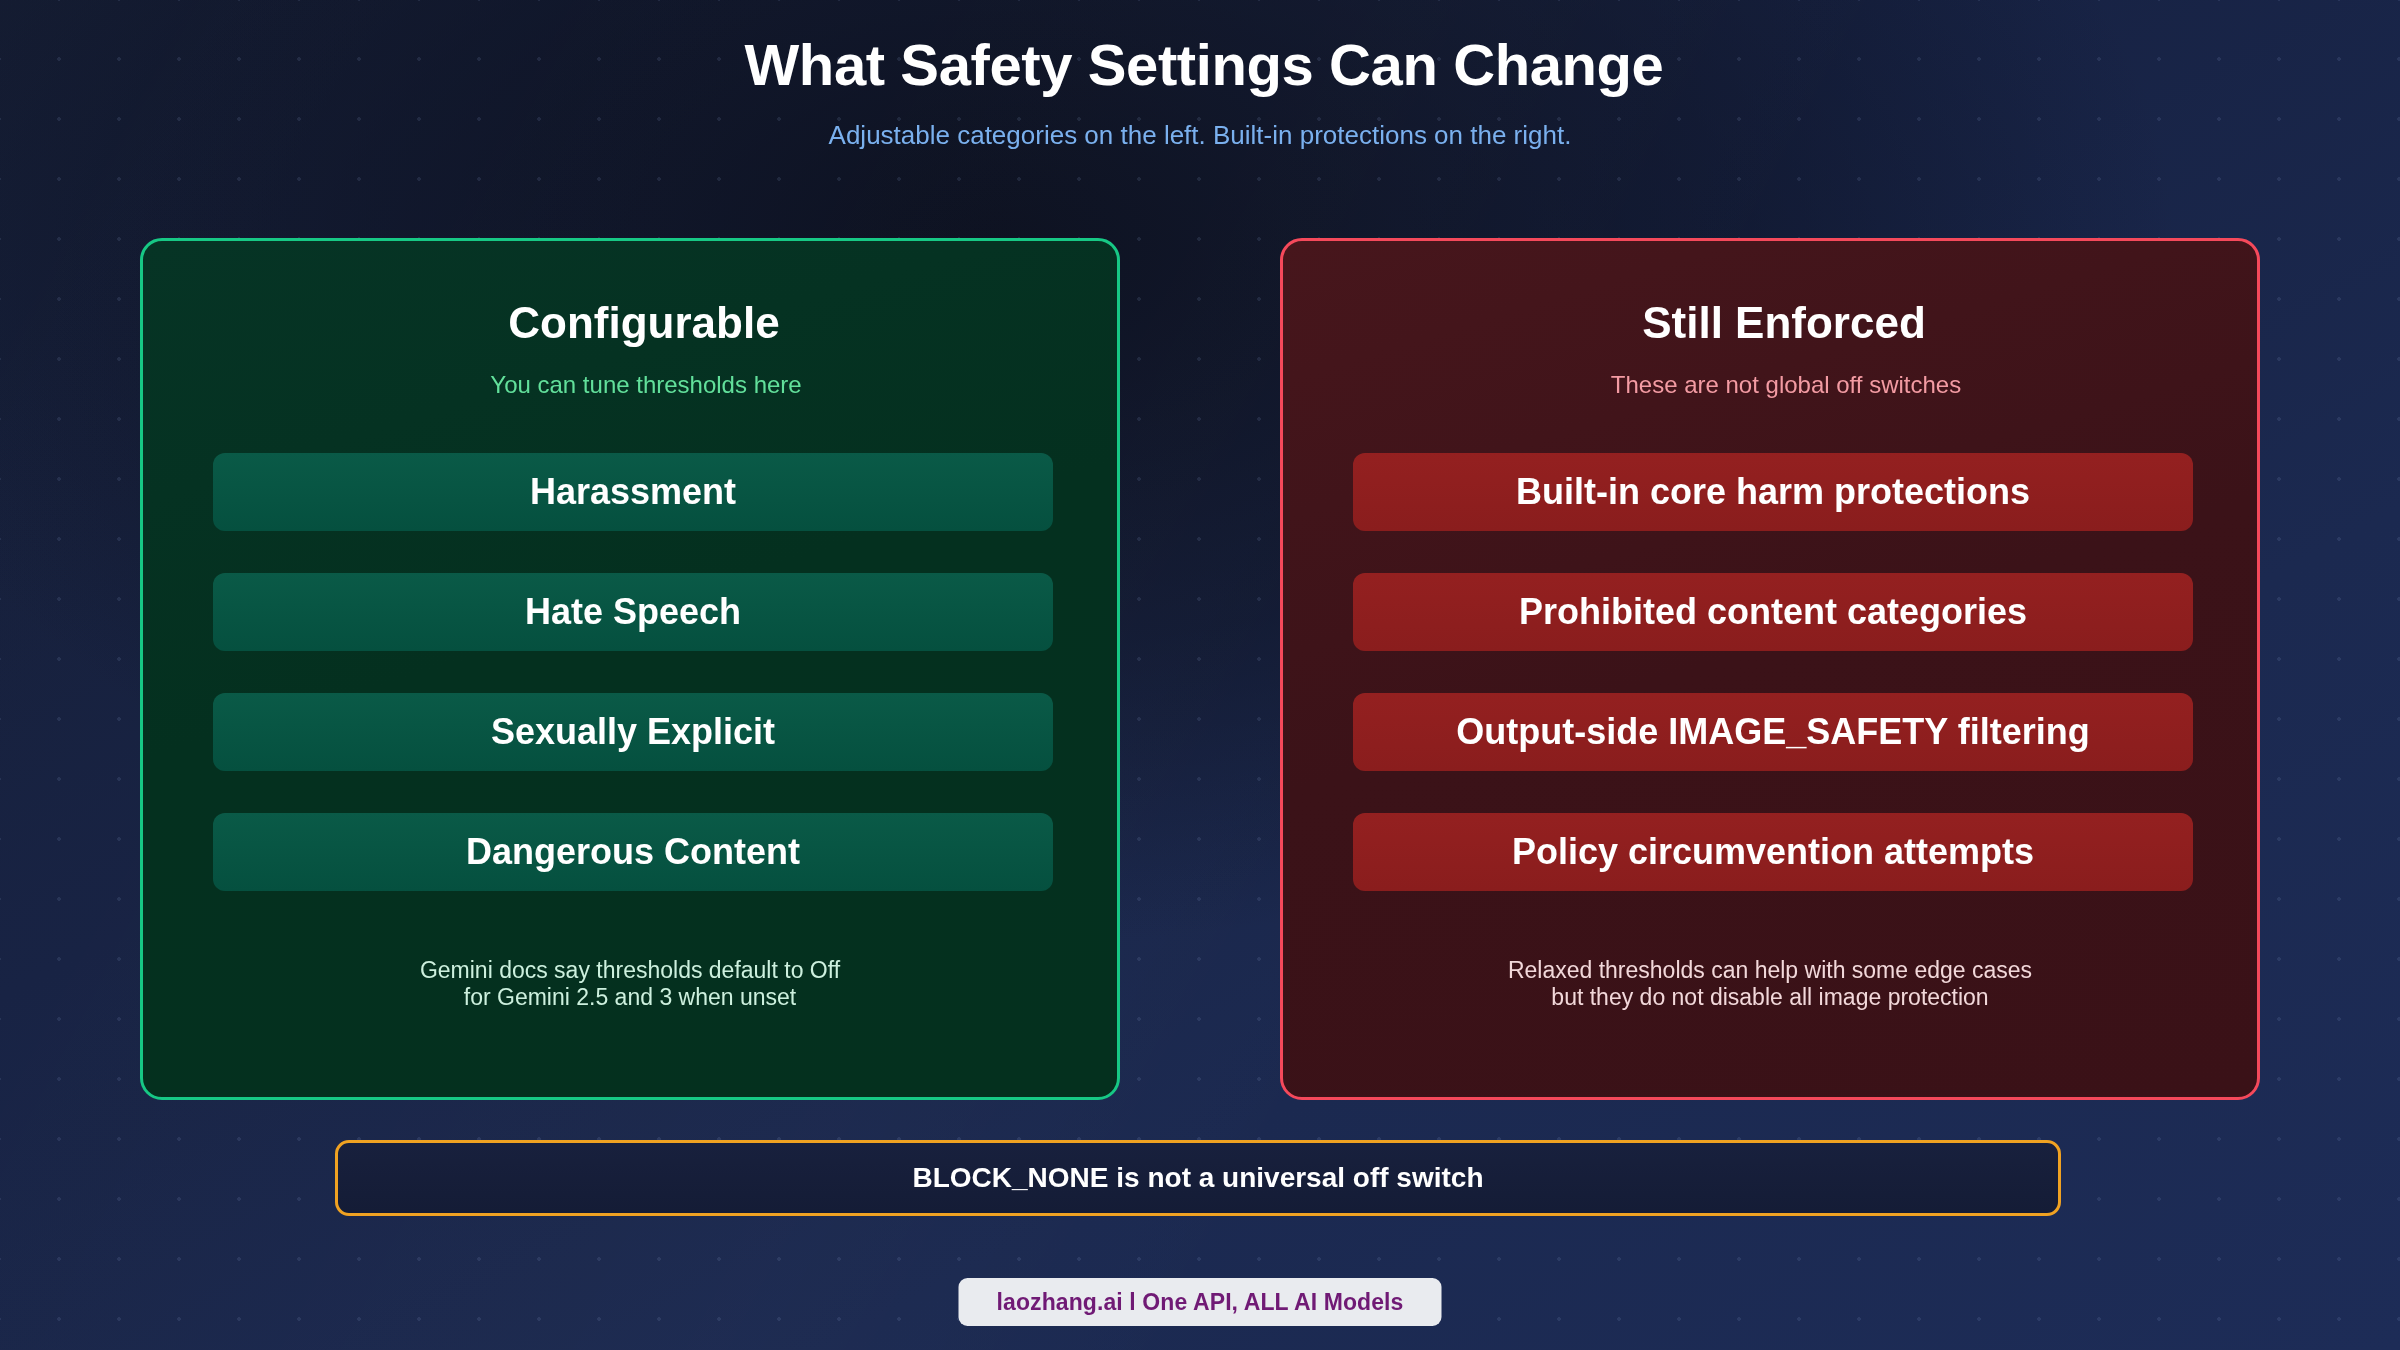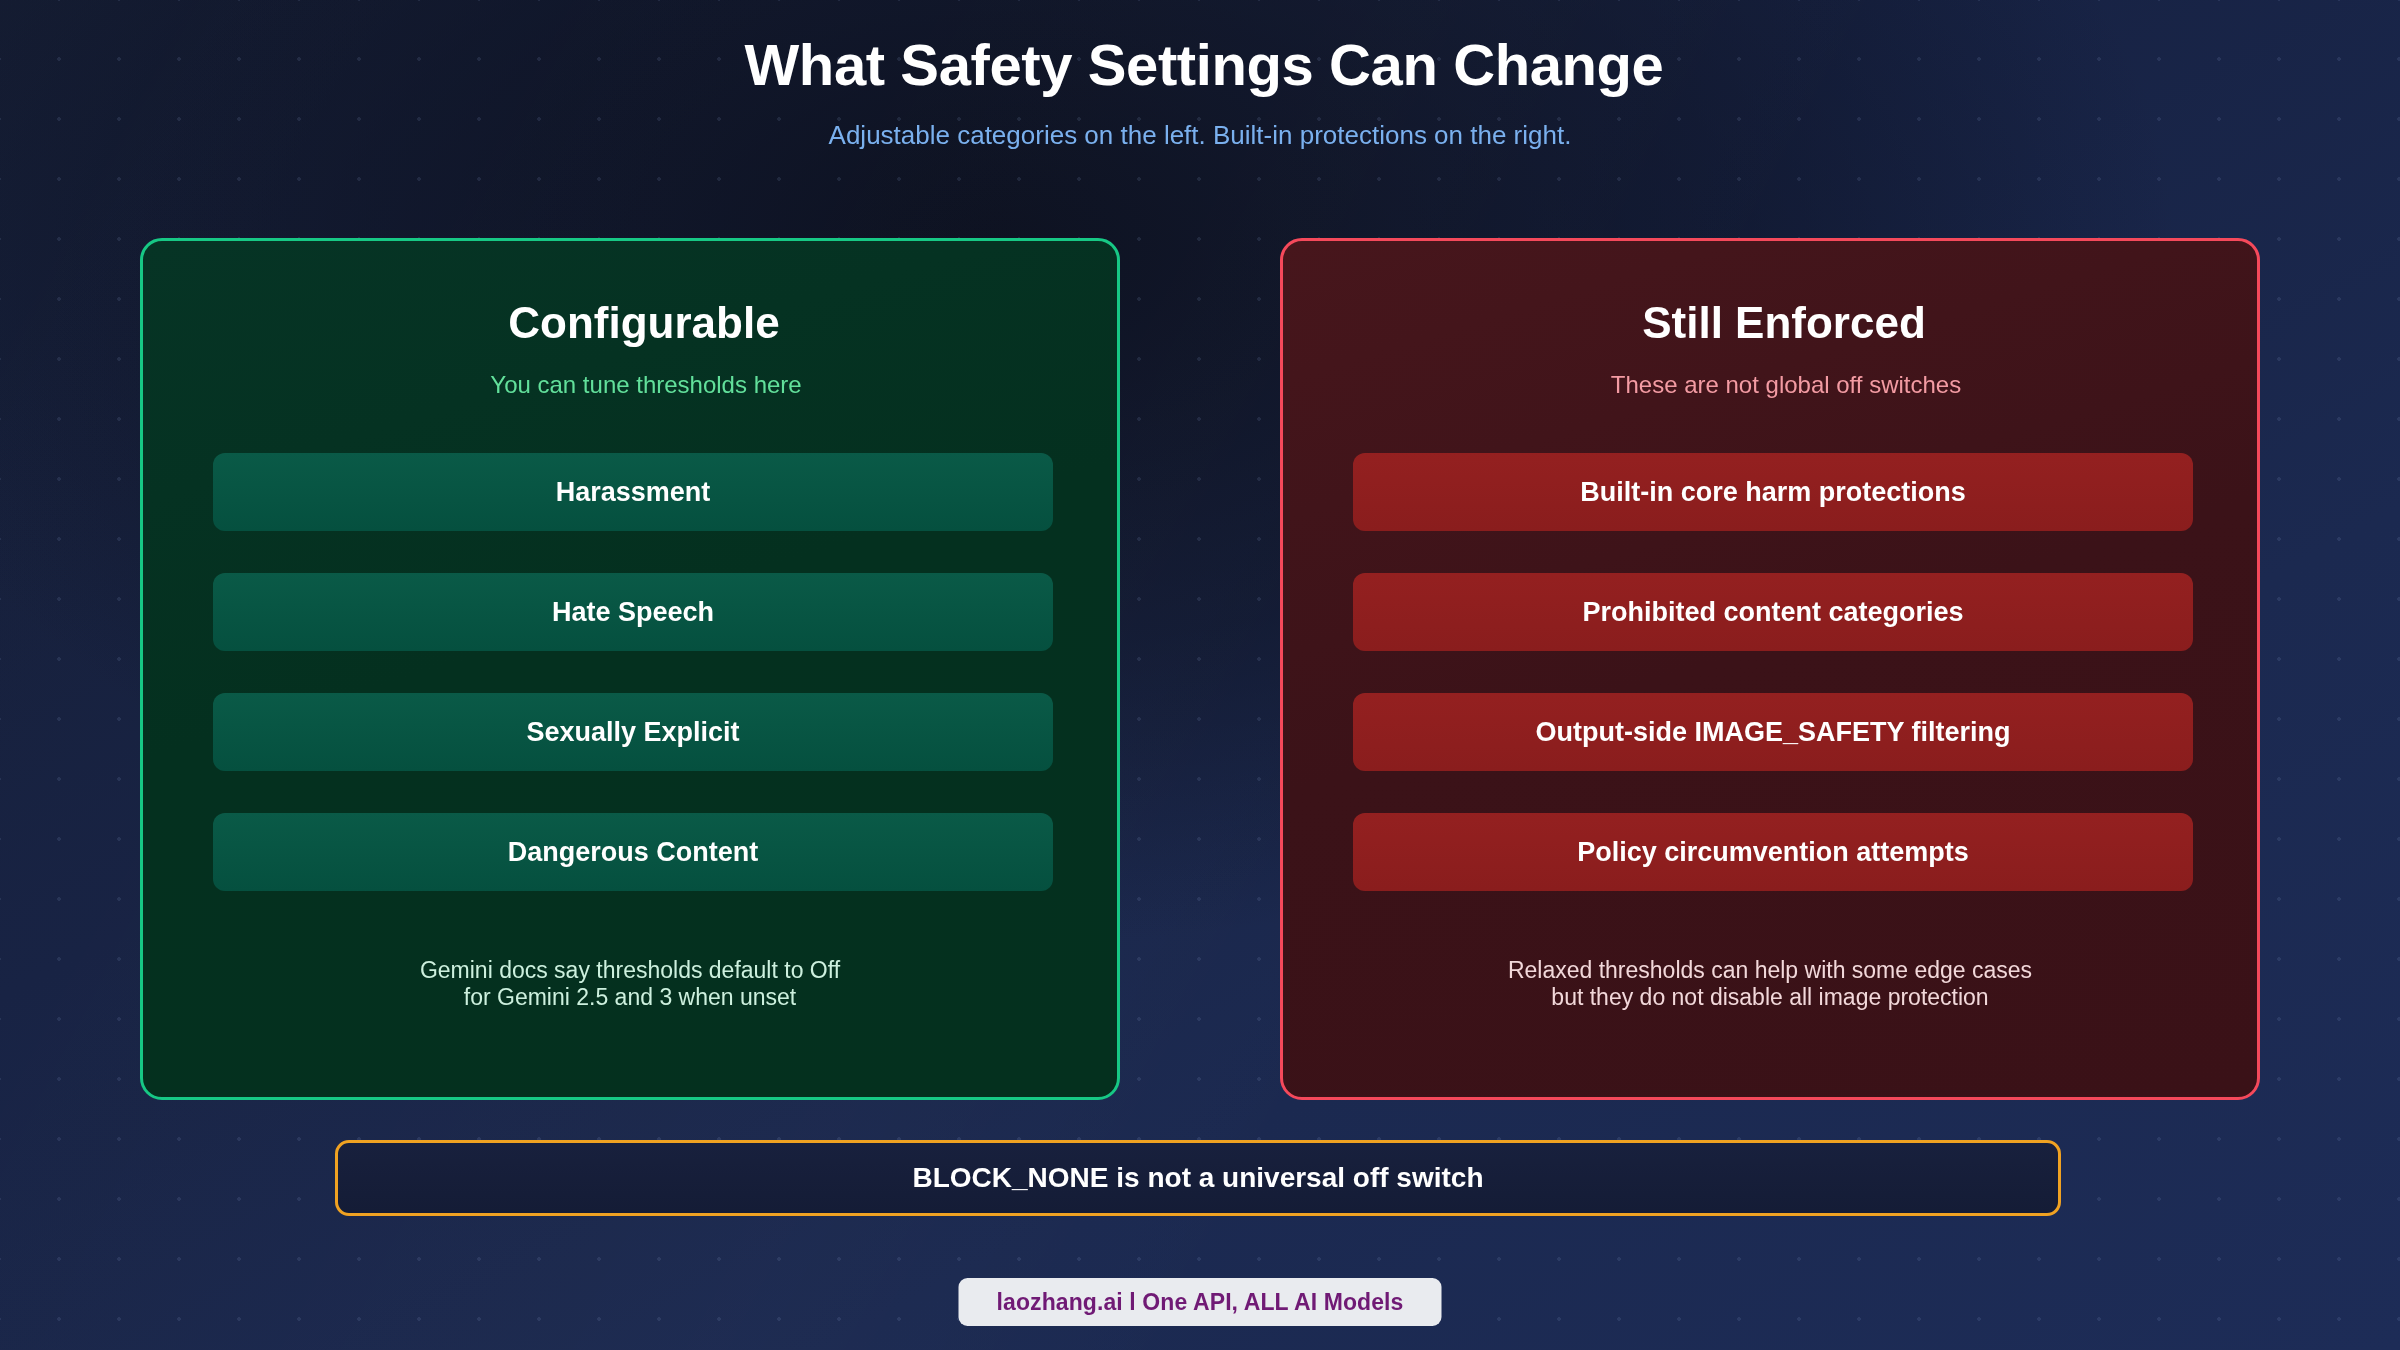--- a/index.html
+++ b/index.html
@@ -128,21 +128,21 @@
     flex-direction: column;
     gap: 42px;
   }
 
   .pill {
     height: 78px;
     border-radius: 12px;
     display: flex;
     align-items: center;
     justify-content: center;
-    font-size: 27px;
+    font-size: 36px;
     font-weight: bold;
     color: #ffffff;
     text-align: center;
     padding: 0 18px;
   }
 
   .pill-green { background: linear-gradient(180deg, #0a5a47 0%, #05503f 100%); }
   .pill-red   { background: linear-gradient(180deg, #942020 0%, #8a1d1d 100%); }
 
   .card-note {

